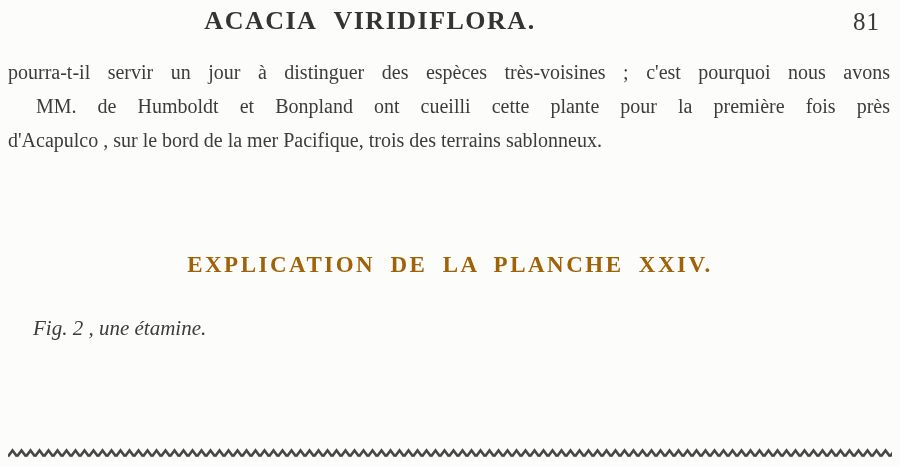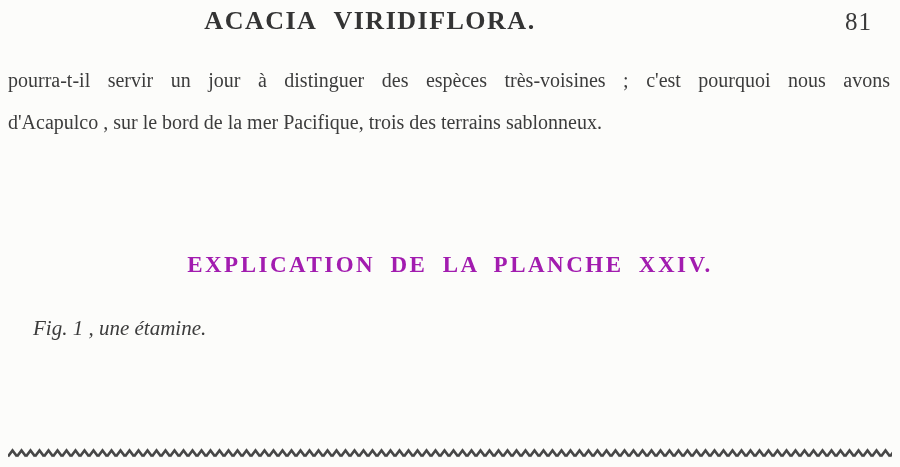--- a/index.html
+++ b/index.html
@@ -24,57 +24,56 @@
     text-align: center;
     font-size: 26px;
     font-weight: bold;
     letter-spacing: 1.5px;
     word-spacing: 10px;
     color: #343434;
   }
   .page-number {
     position: absolute;
     top: 8px;
-    right: 28px;
+    right: 20px;
     font-size: 25px;
     color: #3a3a3a;
     letter-spacing: 1px;
   }
   .body-text {
     position: absolute;
     top: 55px;
     left: 8px;
     width: 882px;
     font-size: 20px;
     line-height: 34px;
   }
   .line {
     width: 100%;
     white-space: nowrap;
-    margin-top: 8px;
   }
   .line.justified {
     white-space: normal;
     text-align: justify;
     text-align-last: justify;
   }
   .line.indent {
     text-indent: 28px;
   }
   .section-heading {
     position: absolute;
     top: 252px;
     left: 0;
     width: 900px;
     text-align: center;
     font-size: 23px;
     font-weight: bold;
     letter-spacing: 2.5px;
     word-spacing: 7px;
-    color: #a21caf;
+    color: #a16207;
   }
   .figure-list {
     position: absolute;
     top: 311px;
     left: 33px;
     width: 840px;
     font-size: 21px;
     line-height: 34px;
     font-style: italic;
     color: #3c3c3c;
@@ -94,28 +93,29 @@
 
   <div class="header-title">ACACIA VIRIDIFLORA.</div>
 
   <div class="page-number">81</div>
 
   <div class="body-text">
     <div>
       <div class="line justified">pourra-t-il servir un jour à distinguer des espèces très-voisines ; c'est pourquoi nous avons</div>
     </div>
     <div>
+      <div class="line justified indent">MM. de Humboldt et Bonpland ont cueilli cette plante pour la première fois près</div>
       <div class="line">d'Acapulco , sur le bord de la mer Pacifique, trois des terrains sablonneux.</div>
     </div>
   </div>
 
   <div class="section-heading">EXPLICATION DE LA PLANCHE XXIV.</div>
 
   <div class="figure-list">
-    <div class="fig-line">Fig. 1 , une étamine.</div>
+    <div class="fig-line">Fig. 2 , une étamine.</div>
   </div>
 
   <div class="wavy-rule">
     <svg width="884" height="11">
       <defs>
         <pattern id="zigzag" width="9" height="11" patternUnits="userSpaceOnUse">
           <path d="M0 8.5 L4.5 2.5 L9 8.5" fill="none" stroke="#474747" stroke-width="2.6"></path>
         </pattern>
       </defs>
       <rect width="884" height="11" fill="url(#zigzag)"></rect>

